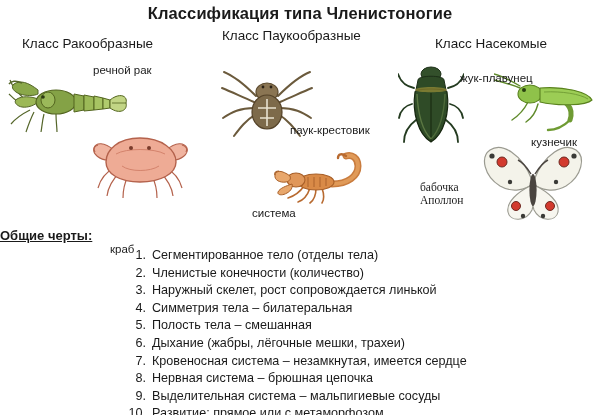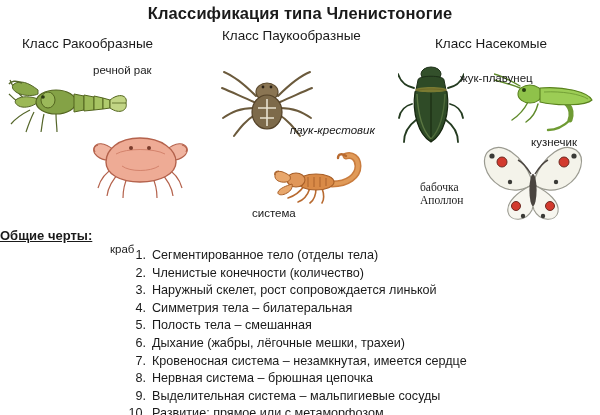--- a/index.html
+++ b/index.html
@@ -41,21 +41,21 @@
   .cls-insect { top: 36px; left: 435px; }
 
   .caption {
     position: absolute;
     font-size: 11.5px;
     white-space: nowrap;
     text-align: left;
   }
   .cap-crayfish { top: 64px; left: 93px; }
   .cap-crab { top: 207px; left: 110px; margin-top: 36px; }
-  .cap-spider { top: 124px; left: 290px; font-style: italic; }
+  .cap-spider { top: 124px; left: 290px; }
   .cap-scorpion { top: 207px; left: 252px; }
   .cap-diver { top: 72px; left: 460px; }
   .cap-grass { top: 136px; left: 531px; }
   .cap-butterfly { top: 181px; left: 420px; line-height: 13px; font-family: Liberation Serif, serif; }
 
   
   .organism { position: absolute; }
   .crayfish { top: 72px; left: 8px; }
   .crab { top: 128px; left: 92px; }
   .spider { top: 66px; left: 220px; }

